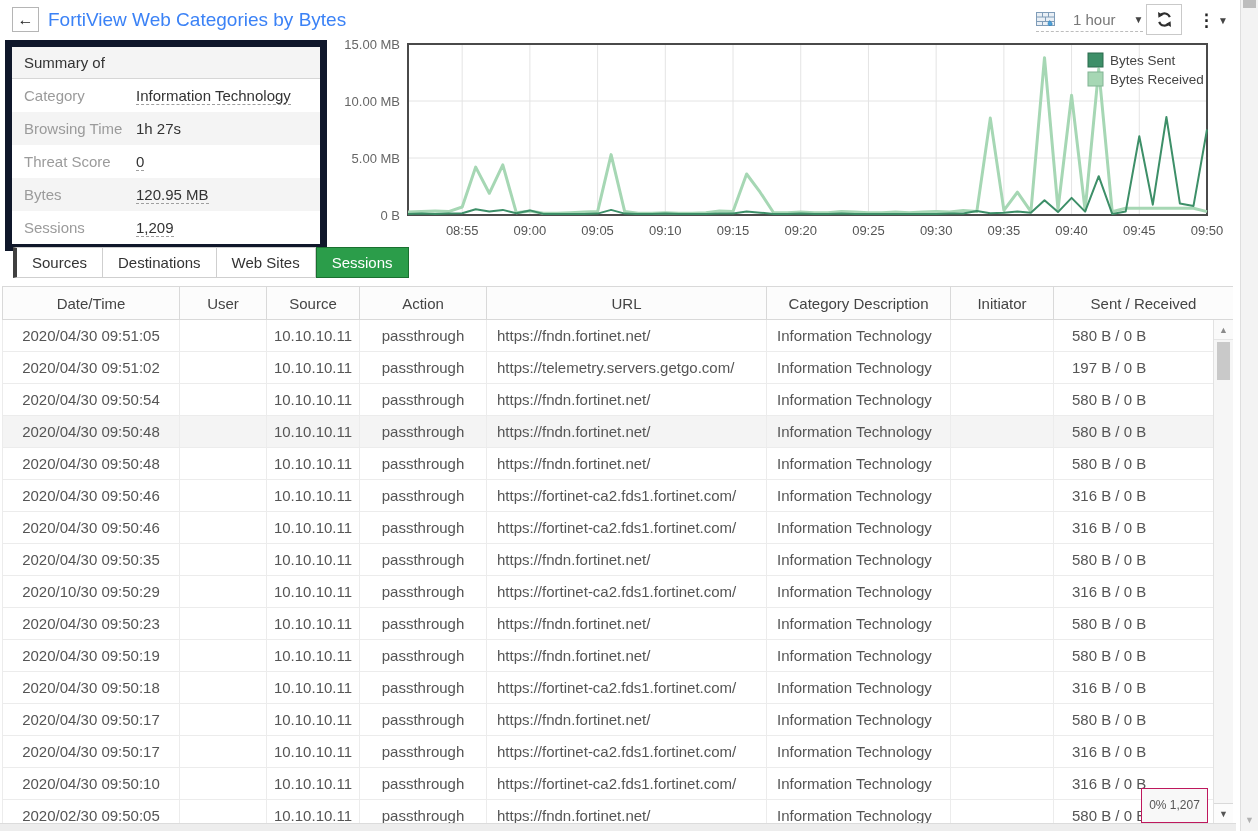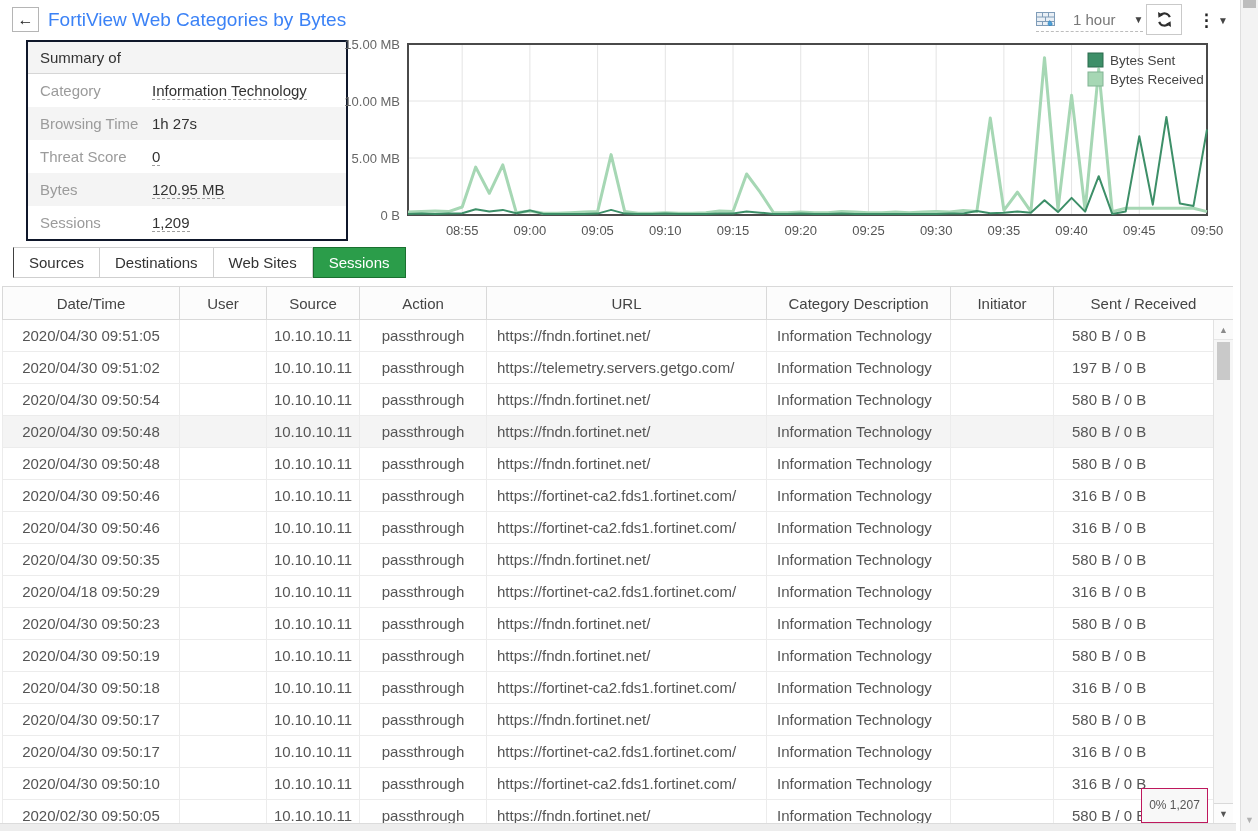--- a/index.html
+++ b/index.html
@@ -27,41 +27,41 @@
     position:absolute; left:1146px; top:4px; width:36px; height:31px;
     border:1px solid #c9c9c9; background:#fff; cursor:pointer; padding:0;
     display:flex; align-items:center; justify-content:center;
   }
   .kebab-btn {
     position:absolute; left:1194px; top:6px; height:28px; border:none; background:transparent;
     display:flex; align-items:center; gap:3px; cursor:pointer; padding:0 4px;
   }
   .kebab-dots { font-size:17px; font-weight:bold; color:#222; line-height:1; }
   
-  .summary { position:absolute; left:26px; top:40px; width:322px; border:2px solid #0f172a; background:#fff; }
+  .summary { position:absolute; left:5px; top:40px; width:322px; border:7px solid #0f172a; background:#fff; }
   .summary-header {
     height:32px; line-height:32px; padding-left:12px; background:#f4f4f4;
     border-bottom:1px solid #d6d6d6; font-size:15px; color:#333;
   }
   .summary-row { height:33px; display:flex; align-items:center; font-size:15px; }
   .summary-row.alt { background:#f4f4f4; }
   .summary-label { width:124px; padding-left:12px; color:#9b9b9b; flex:none; }
   .summary-value { color:#333; }
   .summary-value.dotted { border-bottom:1px dashed #9f9f9f; cursor:pointer; }
   
   .chart-wrap { position:absolute; left:336px; top:36px; width:900px; height:210px; }
   .chart-wrap svg { display:block; }
   
   .tabs { position:absolute; left:13px; top:247px; display:flex; }
   .tab-btn {
     height:31px; padding:0 15px; font-size:15px; color:#333; background:#fff;
     border:1px solid #cfcfcf; border-left:none; cursor:pointer; white-space:nowrap;
     font-family:"Liberation Sans", sans-serif;
   }
-  .tab-btn:first-child { border-left:1px solid #404040;text-align:right; }
+  .tab-btn:first-child { border-left:4px solid #404040;text-align:right; }
   .tab-btn.active { background:#2b9d4a; border:1px solid #1a7030; color:#fff; }
   
   .table-area { position:absolute; left:2px; top:286px; width:1231px; height:537px; overflow:hidden; }
   table { border-collapse:collapse; table-layout:fixed; width:1231px; font-size:15px; color:#555; }
   th {
     height:33px; background:#fcfcfc; border:1px solid #d9d9d9;
     font-weight:normal; color:#444; font-size:15px; cursor:pointer;margin-left:46px;
   }
   td { height:32px; border:1px solid #ececec; padding:0 0 0 10px; white-space:nowrap; overflow:hidden; }
   td.c { text-align:center; padding:0; }
@@ -308,21 +308,21 @@
           <td class="c">2020/04/30 09:50:35</td>
           <td class="c"></td>
           <td class="c">10.10.10.11</td>
           <td class="c">passthrough</td>
           <td>https://fndn.fortinet.net/</td>
           <td>Information Technology</td>
           <td></td>
           <td class="sr">580 B / 0 B</td>
         </tr>
         <tr>
-          <td class="c">2020/04/18 09:50:29</td>
+          <td class="c">2020/10/30 09:50:29</td>
           <td class="c"></td>
           <td class="c">10.10.10.11</td>
           <td class="c">passthrough</td>
           <td>https://fortinet-ca2.fds1.fortinet.com/</td>
           <td>Information Technology</td>
           <td></td>
           <td class="sr">316 B / 0 B</td>
         </tr>
         <tr>
           <td class="c">2020/04/30 09:50:23</td>

